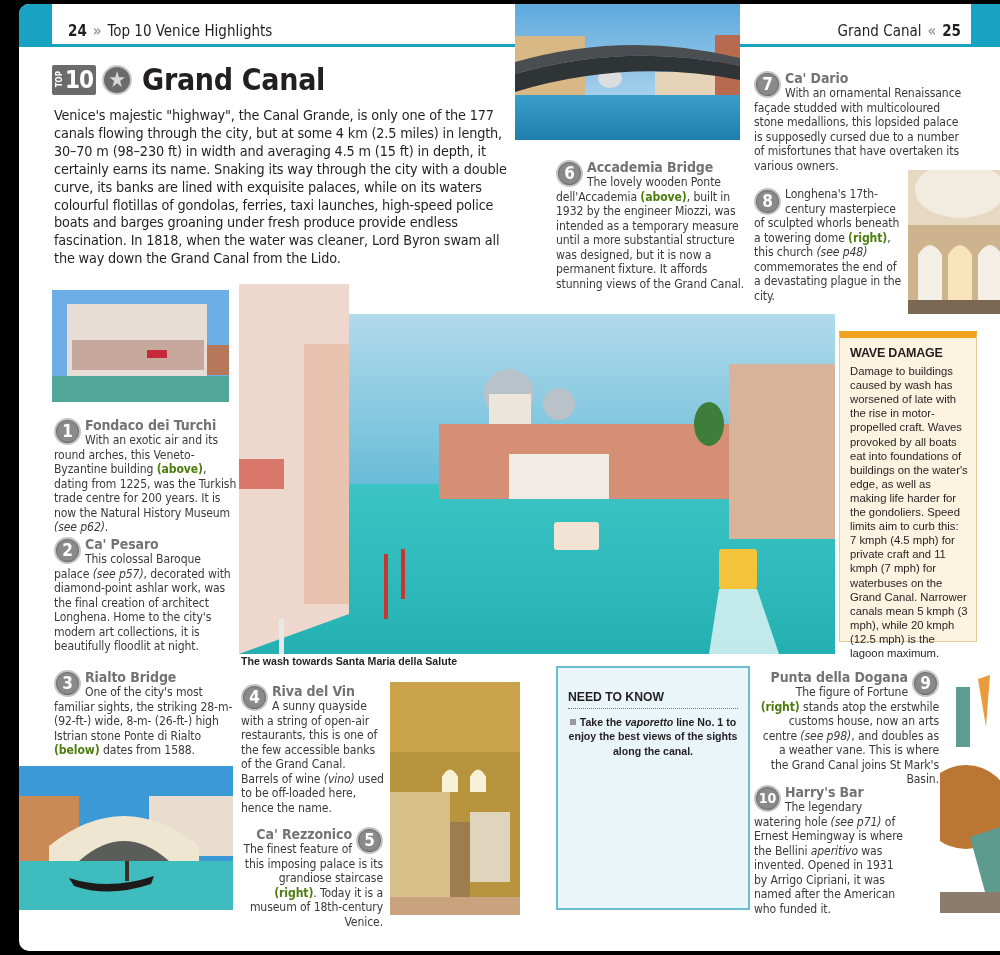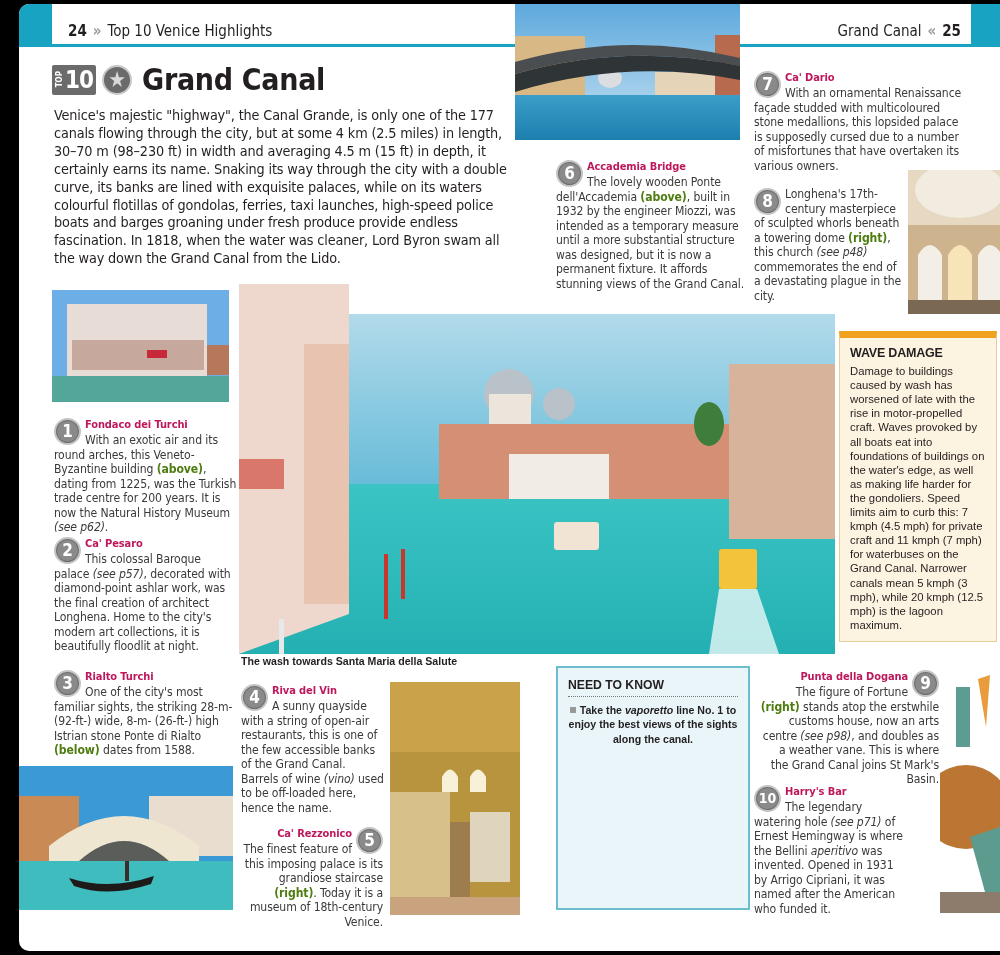--- a/index.html
+++ b/index.html
@@ -26,31 +26,31 @@
 
   .intro { position: absolute; left: 35px; top: 103px; width: 460px; font-size: 14.3px; line-height: 17.9px; letter-spacing: -0.15px; }
 
   
   .img { position: absolute; overflow: hidden; }
   .img svg { width: 100%; height: 100%; display: block; }
 
   
   .entry { position: absolute; font-size: 12.1px; line-height: 14.5px; letter-spacing: -0.1px; color: #3a3a3a; }
   .badge { display: inline-flex; align-items: center; justify-content: center; width: 27px; height: 27px; border-radius: 50%; background: #8a8a8a; border: 2px solid #c4c4c4; box-shadow: inset 0 0 0 1px #6e6e6e; color: #fff; font-weight: bold; font-size: 17px; flex: 0 0 auto; float: left; margin-right: 4px; margin-top: 1px; }
-  .etitle { font-weight: bold; font-size: 11px; line-height: 16px; color: #be185d; }
+  .etitle { font-weight: bold; font-size: 14px; line-height: 16px; color: #737373; }
   .b { font-weight: bold; color: #4d7c0f; }
   .i { font-style: italic; }
   .right-align { text-align: right; }
   .right-align .badge { float: right; margin-left: 4px; margin-right: 0; }
 
   
-  .wave { position: absolute; left: 820px; top: 327px; width: 158px; height: 311px; background: #fdf3e1; border: 1px solid #e7cd9a; border-top: 7px solid #f0a21f; padding: 8px 8px 0 10px; font-family: "Liberation Sans", sans-serif; font-size: 11.3px; line-height: 14.1px; color: #231f20; }
+  .wave { position: absolute; left: 820px; top: 327px; width: 138px; height: 311px; background: #fdf3e1; border: 1px solid #e7cd9a; border-top: 7px solid #f0a21f; padding: 8px 8px 0 10px; font-family: "Liberation Sans", sans-serif; font-size: 11.3px; line-height: 14.1px; color: #231f20; }
   .wave h3 { font-size: 12.5px; margin-bottom: 4px; letter-spacing: -0.2px; }
   .need { position: absolute; left: 537px; top: 662px; width: 194px; height: 244px; background: #e9f5f8; border: 2px solid #6cbdcd; padding: 10px 10px 0 10px; font-family: "Liberation Sans", sans-serif; font-size: 10.6px; line-height: 14.2px; color: #231f20; }
-  .need h3 { font-size: 12.2px; margin-bottom: 4px; }
+  .need h3 { font-size: 12.2px; margin-bottom: 4px; margin-top: 12px; }
   .need .sep { border-top: 1px dotted #777; margin: 4px 0 6px 0; }
   .need .bullet { font-weight: bold; margin-bottom: 5px; text-align: center; }
   .need .sq { display: inline-block; width: 6px; height: 6px; background: #999; margin-right: 4px; vertical-align: 1px; }
 
   .caption { position: absolute; left: 222px; top: 651px; font-family: "Liberation Sans", sans-serif; font-weight: bold; font-size: 10.6px; color: #231f20; }
 </style>
 </head>
 <body>
 
 <div class="page">
@@ -210,21 +210,21 @@
   </div>
 
   <div class="entry" style="left:35px; top:532px; width:185px;">
     <span class="badge">2</span>
     <div class="etitle">Ca' Pesaro</div>
     <span>This colossal Baroque palace </span><span class="i">(see p57)</span><span>, decorated with diamond-point ashlar work, was the final creation of architect Longhena. Home to the city's modern art collections, it is beautifully floodlit at night.</span>
   </div>
 
   <div class="entry" style="left:35px; top:665px; width:185px;">
     <span class="badge">3</span>
-    <div class="etitle">Rialto Turchi</div>
+    <div class="etitle">Rialto Bridge</div>
     <span>One of the city's most familiar sights, the striking 28-m- (92-ft-) wide, 8-m- (26-ft-) high Istrian stone Ponte di Rialto </span><span class="b">(below)</span><span> dates from 1588.</span>
   </div>
 
   <div class="entry" style="left:222px; top:679px; width:145px;">
     <span class="badge">4</span>
     <div class="etitle">Riva del Vin</div>
     <span>A sunny quayside with a string of open-air restaurants, this is one of the few accessible banks of the Grand Canal. Barrels of wine </span><span class="i">(vino)</span><span> used to be off-loaded here, hence the name.</span>
   </div>
 
   <div class="entry right-align" style="left:218px; top:822px; width:146px;">

